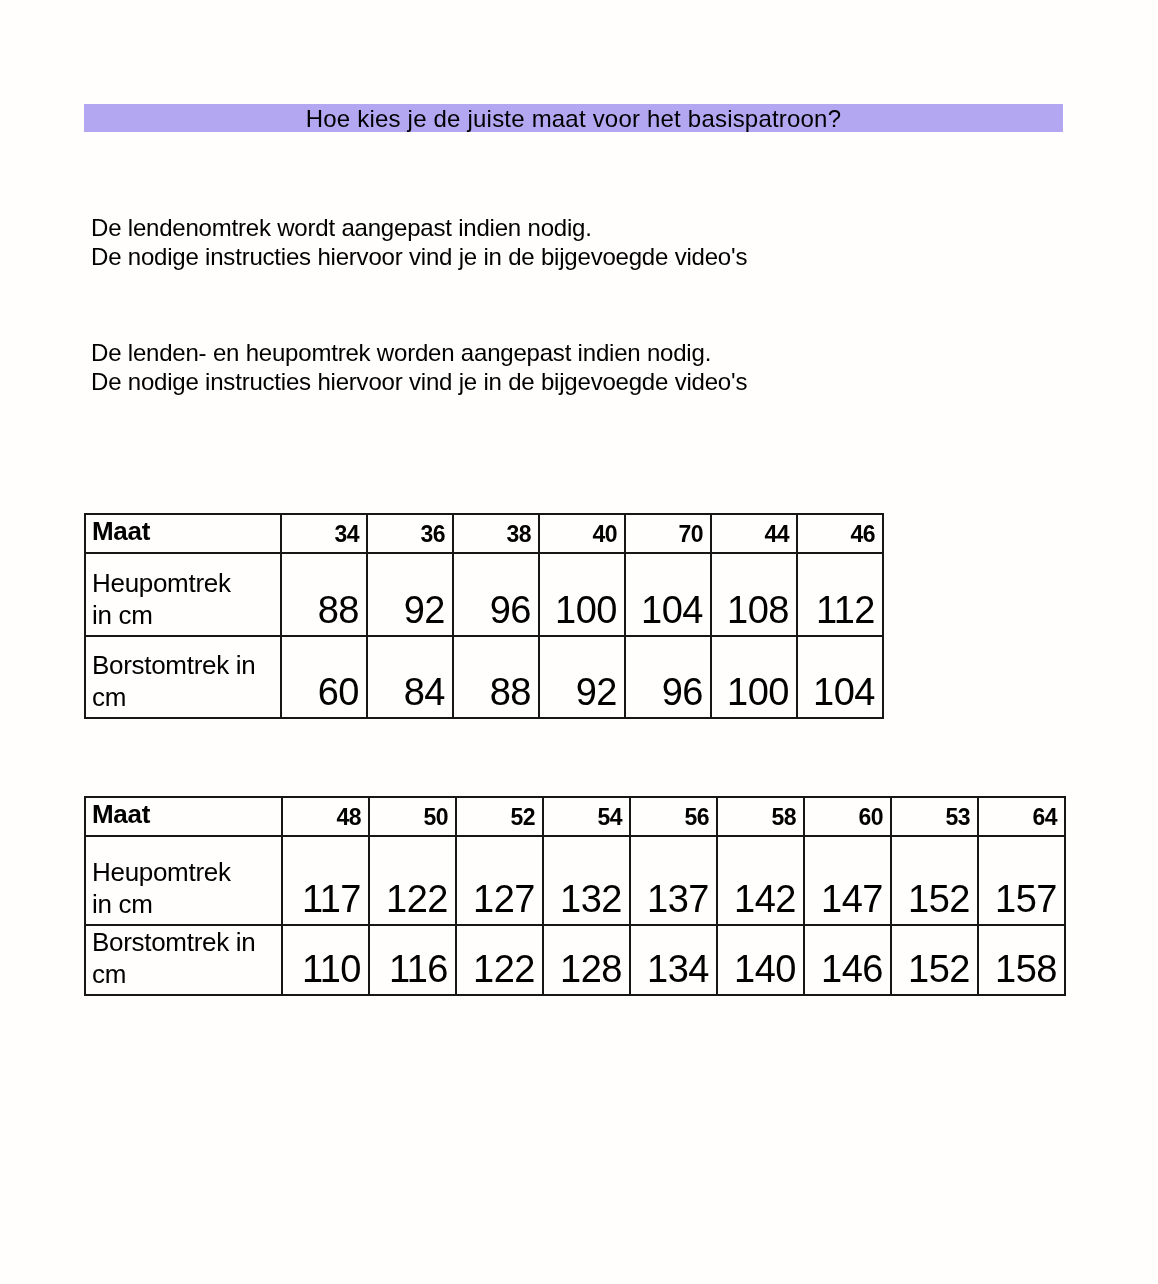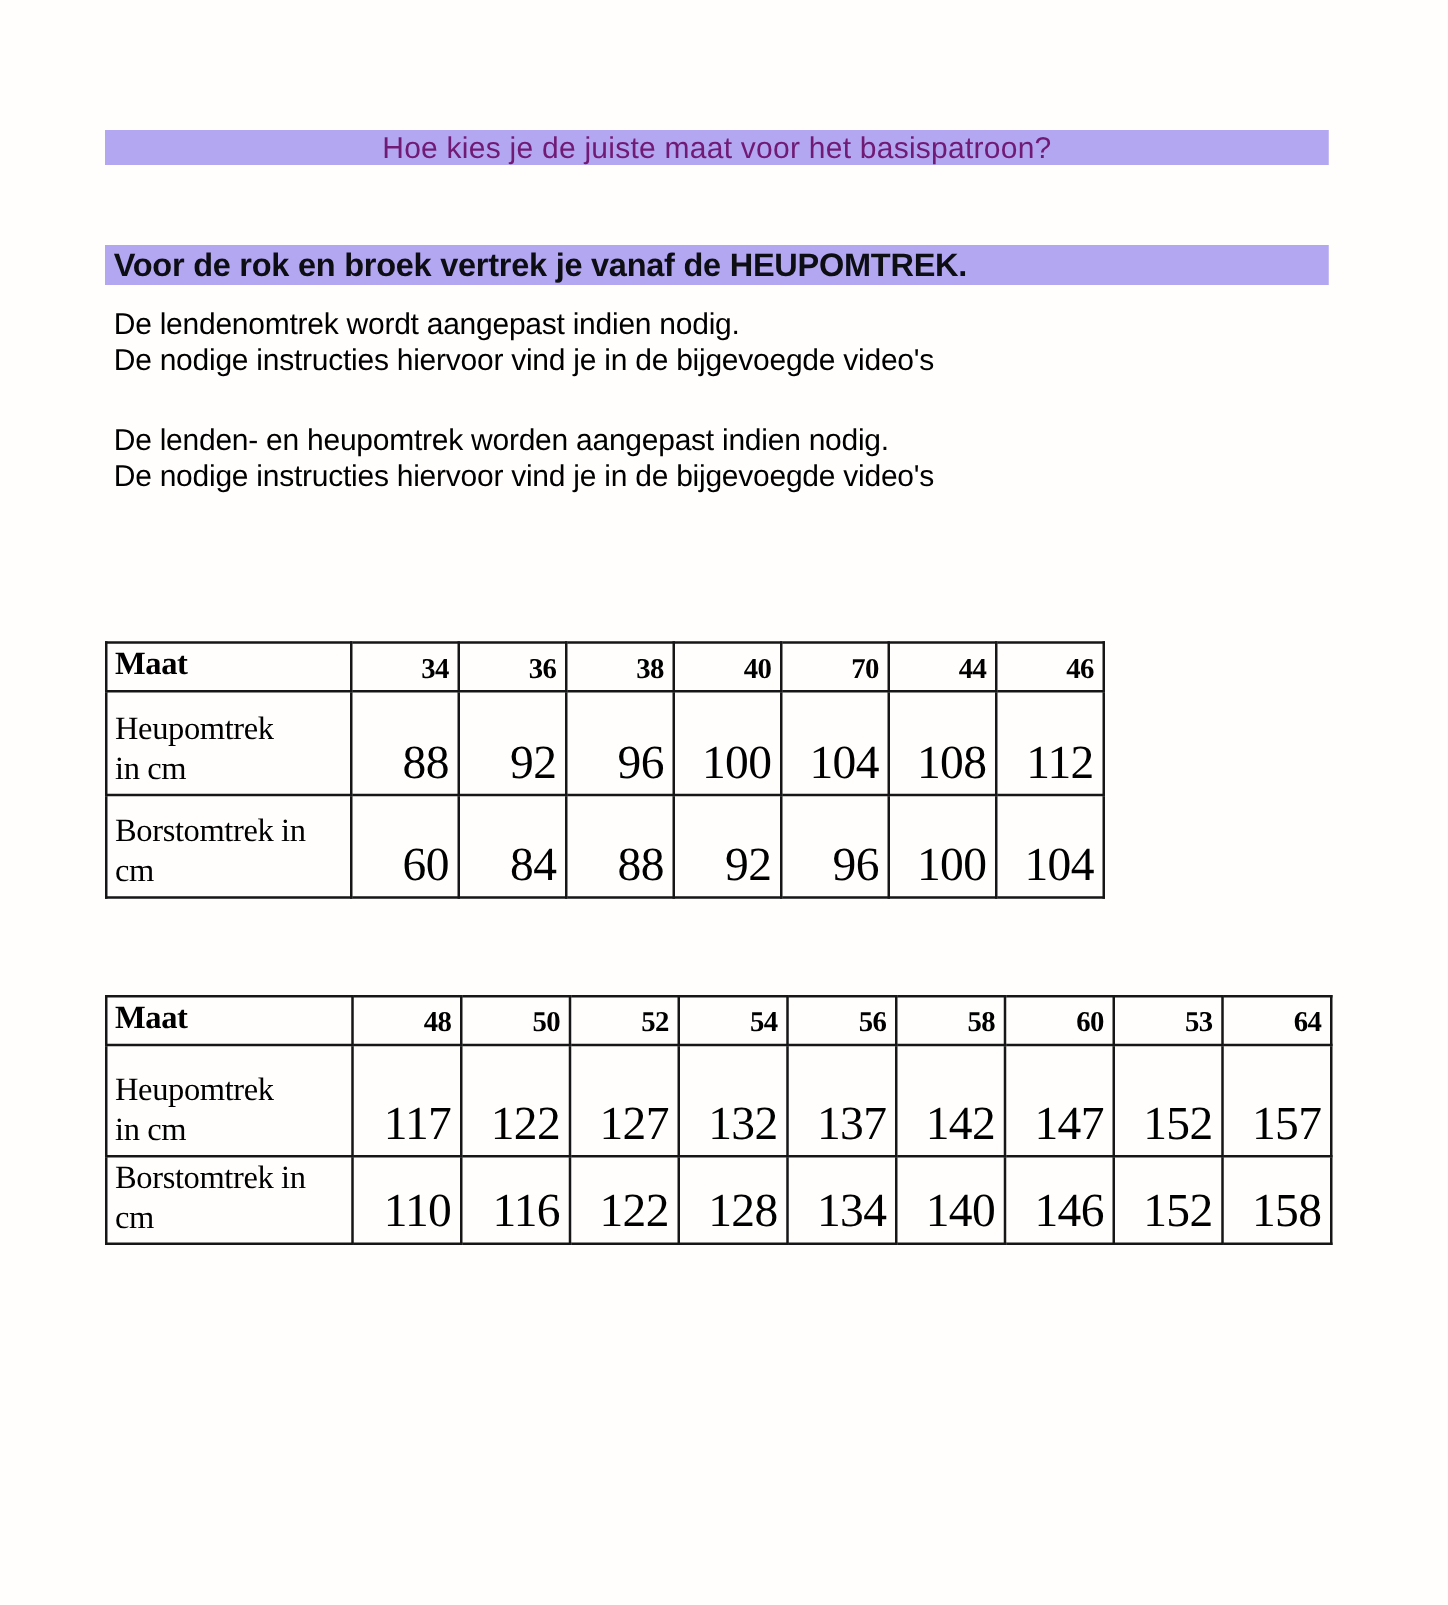--- a/index.html
+++ b/index.html
@@ -10,21 +10,21 @@
     color: #000;
     position: relative;
     overflow: hidden;
   }
   .page { position: absolute; left: 0; top: 0; width: 1158px; height: 1284px; background: #fffefc; }
 
   .title-bar {
     position: absolute; left: 84px; top: 104px;
     width: 979px; height: 28px;
     background: #b3a7f2;
-    color: #701a75;
+    color: #000000;
     font-size: 24px; line-height: 29px;
     text-align: center;
     letter-spacing: 0.2px;
   }
 
   .section { position: absolute; left: 84px; width: 979px; }
   .section-heading {
     background: #b3a7f2;
     height: 32px; line-height: 33px;
     font-weight: bold; font-size: 26px;
@@ -46,21 +46,20 @@
     position: absolute;
     border-collapse: collapse;
     table-layout: fixed;
   }
   .t1 { left: 84px; top: 513px; }
   .t2 { left: 84px; top: 796px; }
   table.size-table td {
     border: 2px solid #161616;
     vertical-align: bottom;
     overflow: hidden;
-    font-family: Liberation Serif, serif;
   }
   td.label-cell {
     font-size: 26px;
     line-height: 32px;
     padding: 0 0 4px 6px;
     white-space: pre-line;
     letter-spacing: -0.3px;
   }
   tr.header-row td.label-cell { font-weight: bold; padding-bottom: 5px; }
   td.num {
@@ -72,21 +71,20 @@
   tr.header-row td.num { font-weight: bold; font-size: 23px; padding-bottom: 4px; }
 </style>
 </head>
 <body>
 
 <div class="page">
 
   <div class="title-bar">Hoe kies je de juiste maat voor het basispatroon?</div>
 
   <div class="section sec1">
-    <div class="section-heading">Voor de rok en broek vertrek je vanaf de HEUPOMTREK.</div>
     <div class="section-lines">
       <div>De lendenomtrek wordt aangepast indien nodig.</div>
       <div>De nodige instructies hiervoor vind je in de bijgevoegde video's</div>
     </div>
   </div>
 
   <div class="section sec2">
     <div class="section-lines">
       <div>De lenden- en heupomtrek worden aangepast indien nodig.</div>
       <div>De nodige instructies hiervoor vind je in de bijgevoegde video's</div>

